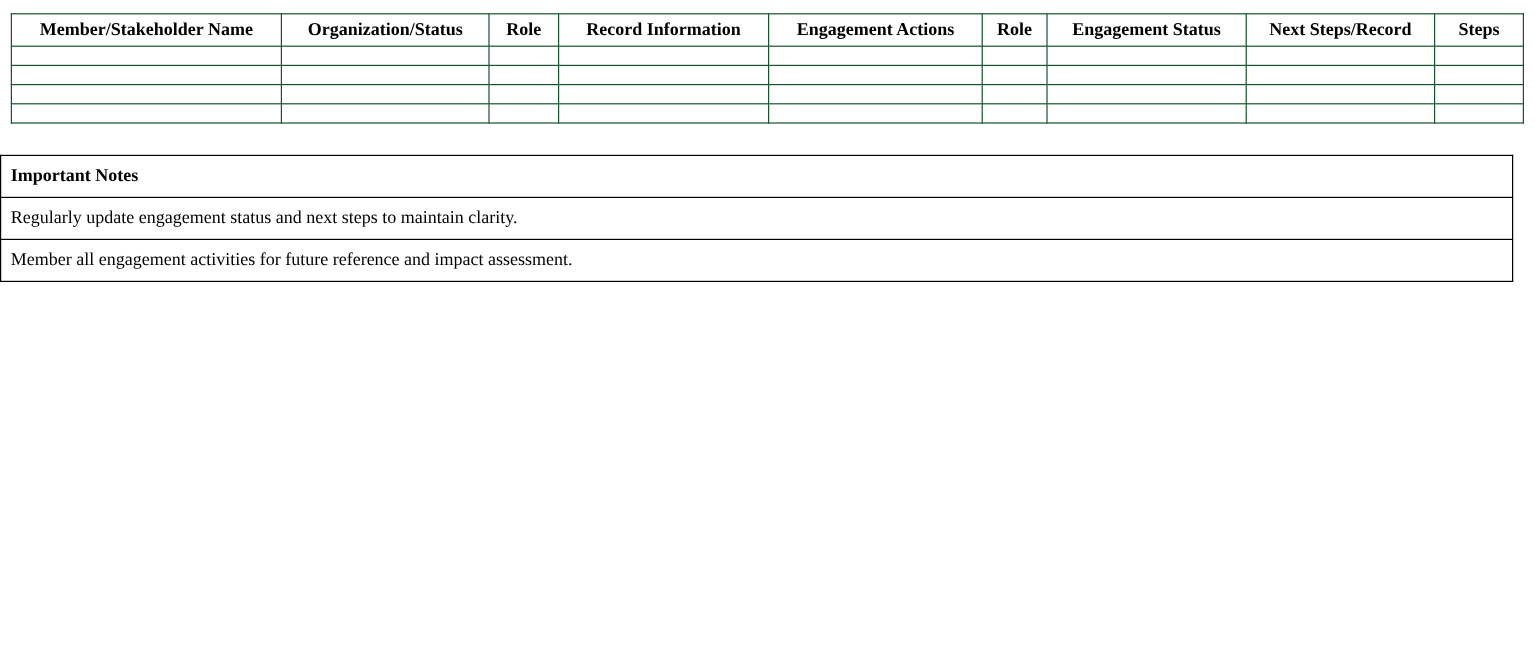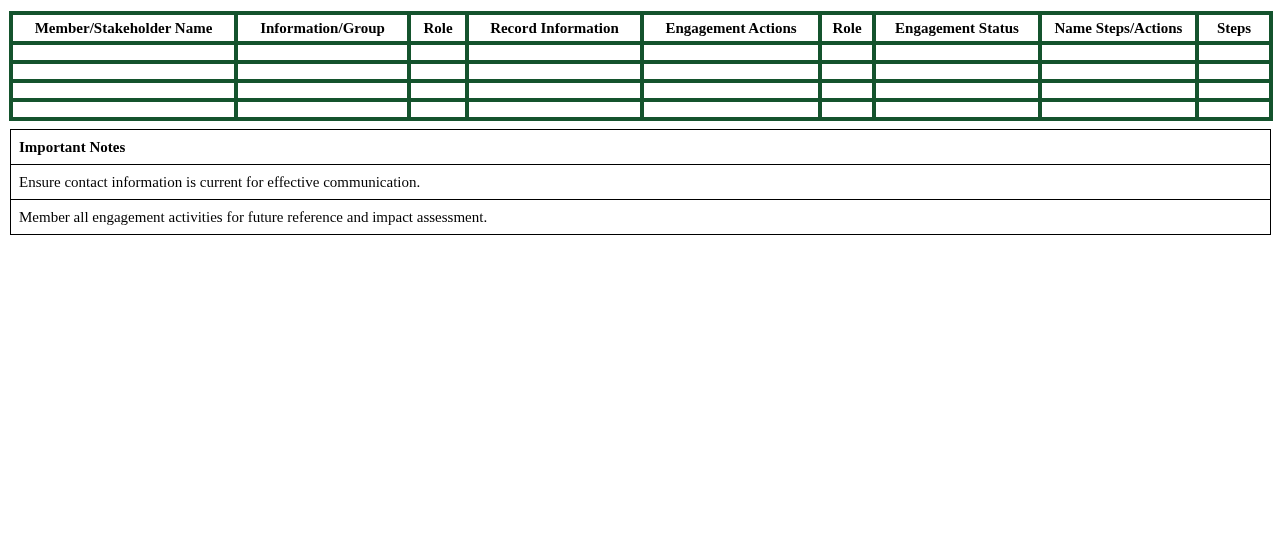--- a/index.html
+++ b/index.html
@@ -28,39 +28,39 @@
 
   
   #engagement-table {
     position: absolute;
     left: 9px;
     top: 11px;
     width: 1260px;
   }
   #engagement-table th,
   #engagement-table td {
-    border: 4px solid #14532d;
+    border: 1px solid #14532d;
     padding: 0 6px;
     font-size: 15px;
     line-height: 18px;
     vertical-align: middle;
   }
   #engagement-table th {
     font-weight: bold;
     text-align: center;
     height: 26px;
   }
   #engagement-table td {
     height: 15px;
   }
 
   
   #notes-table {
     position: absolute;
-    left: 10px;
+    left: 0;
     top: 129px;
     width: 1260px;
   }
   #notes-table td {
     border: 1px solid #000000;
     padding: 4px 8px;
     font-size: 15px;
     line-height: 19px;
     height: 26px;
     vertical-align: middle;
@@ -83,27 +83,27 @@
       <col style="width:175px">
       <col style="width:178px">
       <col style="width:54px">
       <col style="width:166px">
       <col style="width:157px">
       <col style="width:74px">
     </colgroup>
     <thead>
       <tr>
         <th>Member/Stakeholder Name</th>
-        <th>Information/Group</th>
+        <th>Organization/Status</th>
         <th>Role</th>
         <th>Record Information</th>
         <th>Engagement Actions</th>
         <th>Role</th>
         <th>Engagement Status</th>
-        <th>Name Steps/Actions</th>
+        <th>Next Steps/Record</th>
         <th>Steps</th>
       </tr>
     </thead>
     <tbody>
       <tr>
         <td></td>
         <td></td>
         <td></td>
         <td></td>
         <td></td>
@@ -150,21 +150,21 @@
 
   <table class="grid" id="notes-table">
     <colgroup>
       <col style="width:1260px">
     </colgroup>
     <tbody>
       <tr>
         <td class="notes-header">Important Notes</td>
       </tr>
       <tr>
-        <td>Ensure contact information is current for effective communication.</td>
+        <td>Regularly update engagement status and next steps to maintain clarity.</td>
       </tr>
       <tr>
         <td>Member all engagement activities for future reference and impact assessment.</td>
       </tr>
     </tbody>
   </table>
 
 </div>
 
 </body></html>

